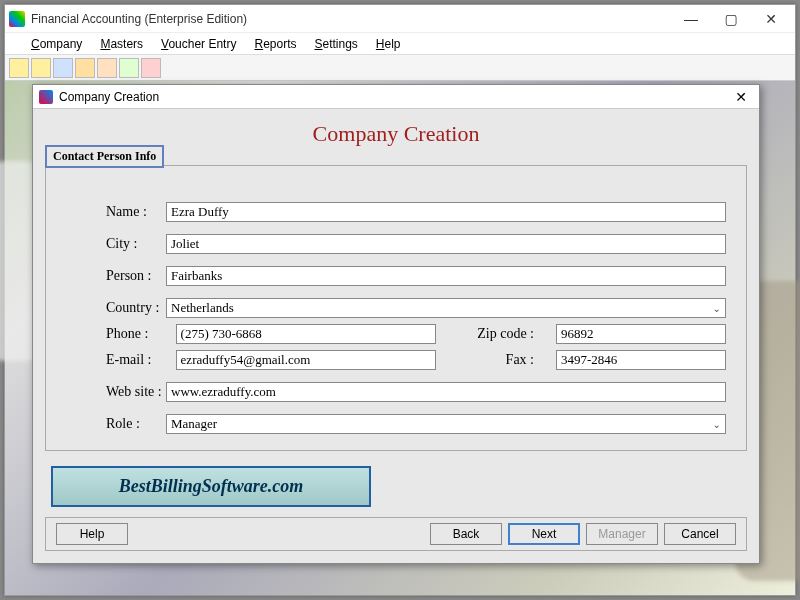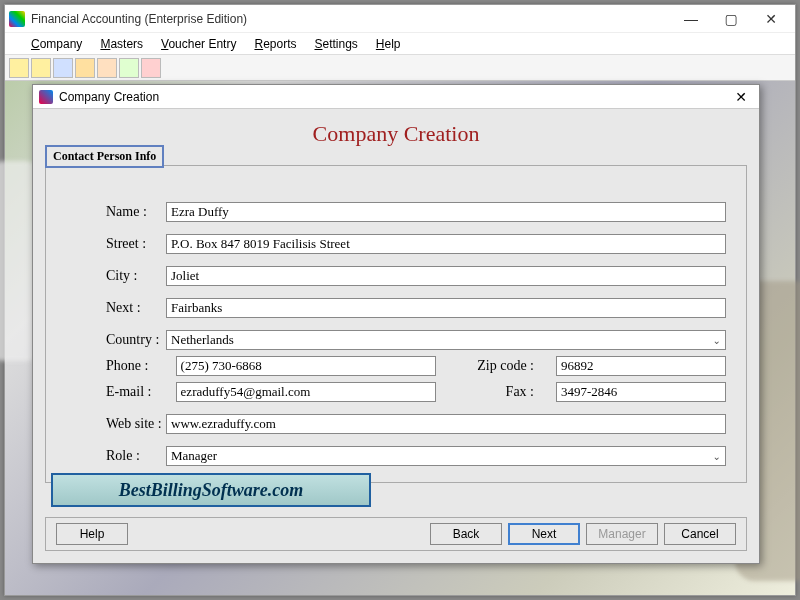--- a/index.html
+++ b/index.html
@@ -33,21 +33,21 @@
 .form-row { display: flex; align-items: center; margin-bottom: 6px; margin-top: 12px; }
 .form-label { width: 100px; text-align: left; padding-left: 40px; font-family: "Times New Roman", serif; font-size: 14px; }
 .form-input { flex: 1; height: 20px; border: 1px solid #888; background: #fff; padding: 0 4px; font-family: "Times New Roman", serif; font-size: 13px; }
 .form-select { flex: 1; height: 20px; border: 1px solid #888; background: #fff; padding: 0 4px; font-family: "Times New Roman", serif; font-size: 13px; position: relative; display: flex; align-items: center; justify-content: space-between; }
 .select-arrow { font-size: 10px; color: #555; }
 .split-row { display: flex; align-items: center; margin-bottom: 6px; gap: 12px; }
 .split-row .form-label { width: 100px; padding-left: 40px; }
 .split-row .form-input.first { flex: 0 0 260px; }
 .split-row .mid-label { width: 100px; text-align: right; padding-right: 10px; font-family: "Times New Roman", serif; font-size: 14px; }
 .split-row .form-input.second { flex: 1; }
-.watermark { position: absolute; bottom: 56px; left: 18px; width: 320px; height: 34px; background: linear-gradient(#c0e0e0,#a0c8c8); border: 2px solid #2060a0; display: flex; align-items: center; justify-content: center; font-family: "Comic Sans MS","Segoe Script",cursive; font-size: 18px; font-weight: bold; color: #003050; font-style: italic; }
+.watermark { position: absolute; bottom: 56px; left: 18px; width: 320px; height: 41px; background: linear-gradient(#c0e0e0,#a0c8c8); border: 2px solid #2060a0; display: flex; align-items: center; justify-content: center; font-family: "Comic Sans MS","Segoe Script",cursive; font-size: 18px; font-weight: bold; color: #003050; font-style: italic; }
 .button-bar { position: absolute; bottom: 12px; left: 12px; right: 12px; height: 34px; border: 1px solid #aaa; background: #e8e8e8; display: flex; align-items: center; padding: 0 10px; }
 .button-bar .spacer { flex: 1; }
 .btn { min-width: 72px; height: 22px; background: #e8e8e8; border: 1px solid #888; font-size: 12px; cursor: pointer; margin-left: 6px; display: flex; align-items: center; justify-content: center; font-family: "Segoe UI", sans-serif; }
 .btn.help-btn { margin-left: 0; }
 .btn.primary { border: 2px solid #4080d0; }
 .btn.disabled { color: #999; }
 </style>
 </head>
 <body>
 
@@ -94,29 +94,25 @@
   </div>
   <div class="dialog-body">
     <div class="dialog-heading">Company Creation</div>
     <div class="section-label">Contact Person Info</div>
     <div class="form-panel">
       <div class="form-row">
         <div class="form-label">Name :</div>
         <input class="form-input" value="Ezra Duffy" style="">
       </div>
       <div class="form-row">
-        <div class="form-label">Street :</div>
-        <input class="form-input" value="P.O. Box 847 8019 Facilisis Street" style="">
-      </div>
-      <div class="form-row">
         <div class="form-label">City :</div>
         <input class="form-input" value="Joliet" style="">
       </div>
       <div class="form-row">
-        <div class="form-label">Next :</div>
+        <div class="form-label">Person :</div>
         <input class="form-input" value="Fairbanks" style="">
       </div>
       <div class="form-row">
         <div class="form-label">Country :</div>
         <div class="form-select">
           <span>Netherlands</span>
           <span class="select-arrow">⌄</span>
         </div>
       </div>
       <div class="split-row">

